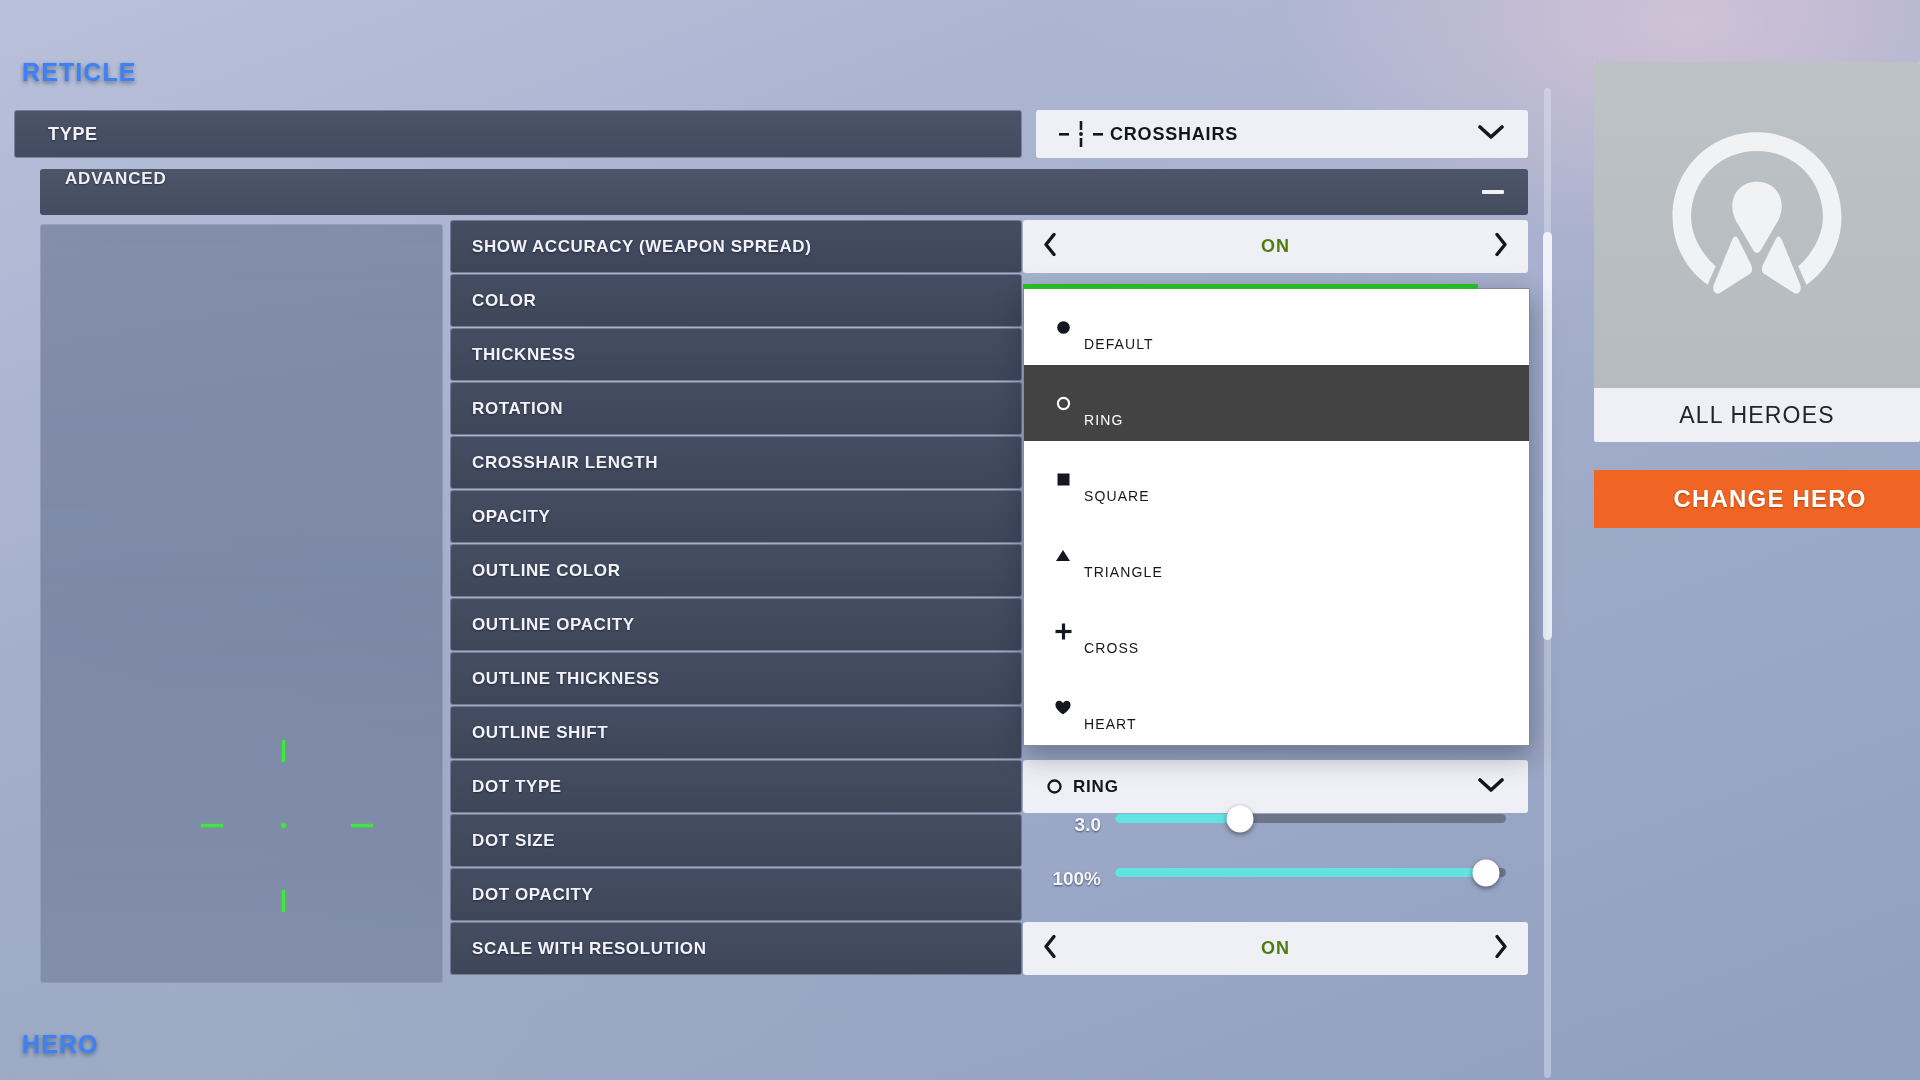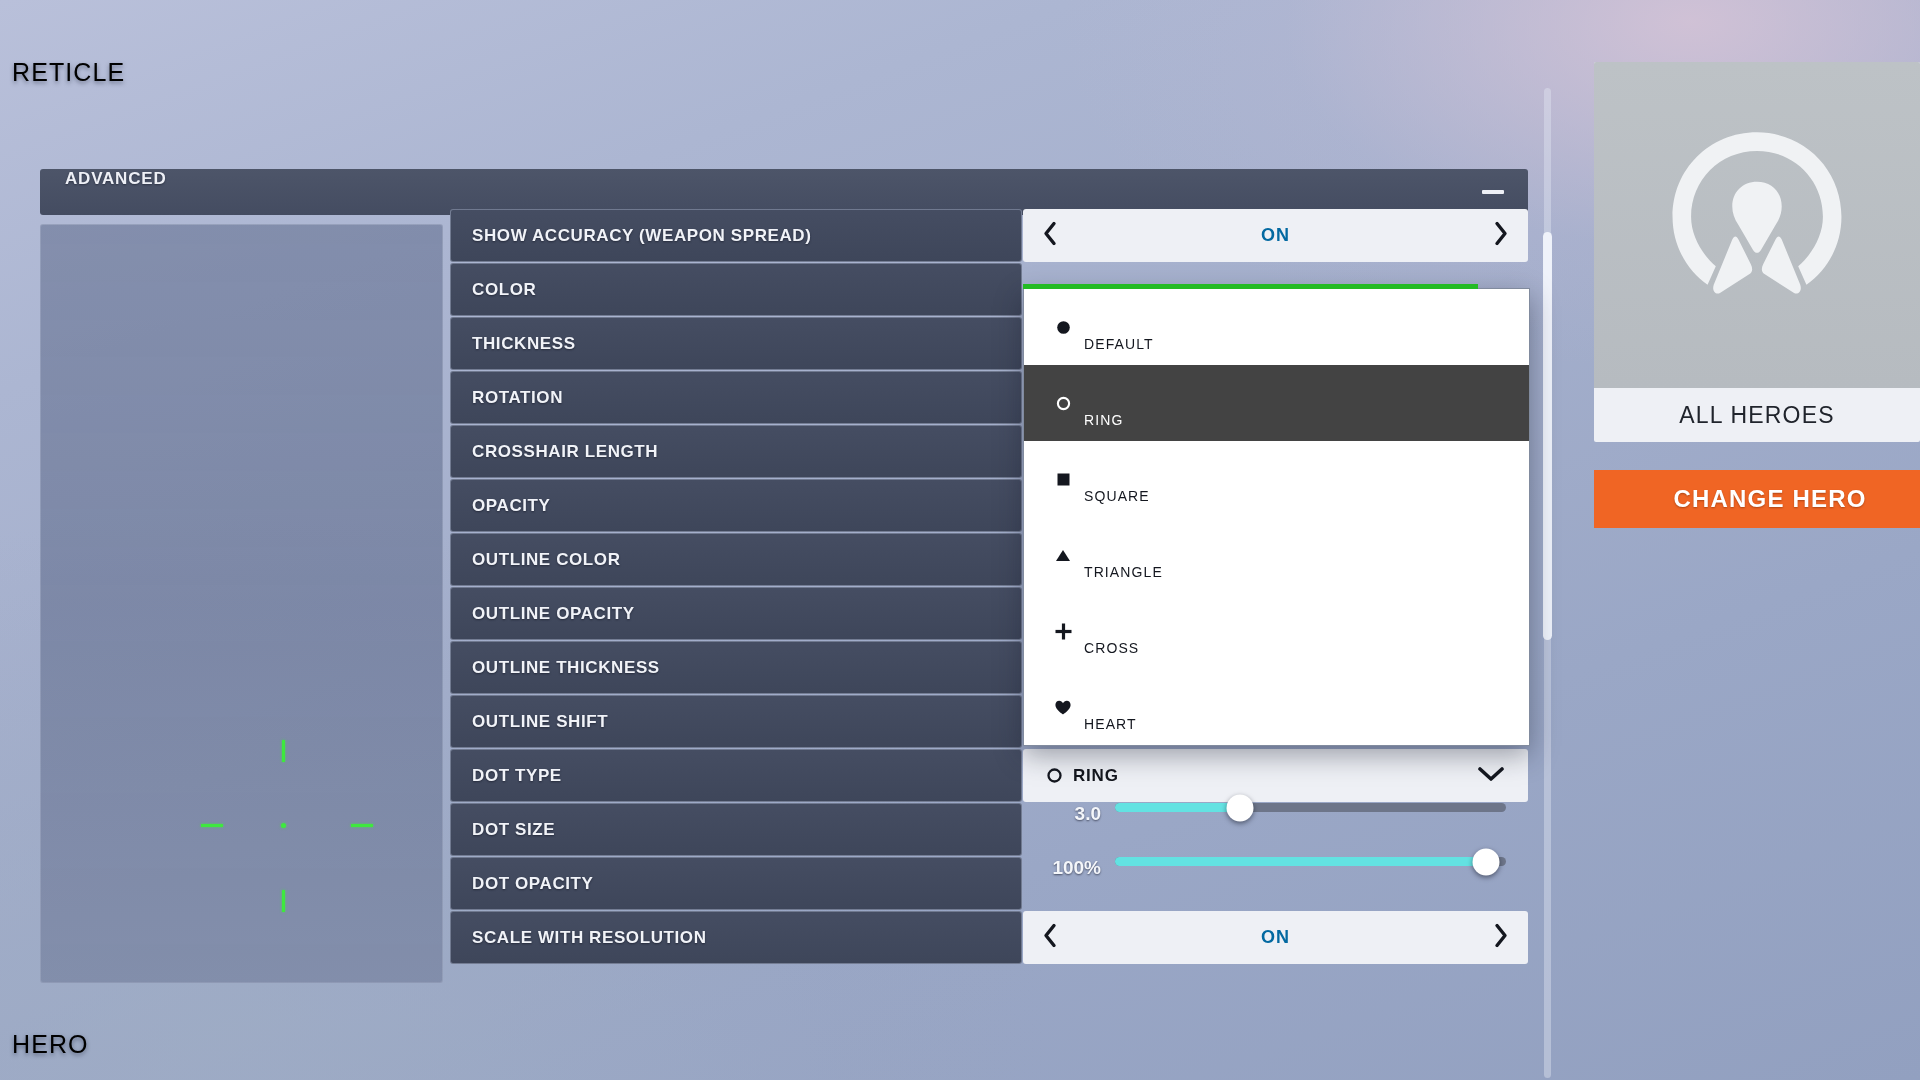--- a/index.html
+++ b/index.html
@@ -9,23 +9,23 @@
     background:
       radial-gradient(ellipse 900px 500px at 88% 2%, rgba(215,196,215,0.85) 0%, rgba(190,186,214,0.2) 45%, rgba(0,0,0,0) 70%),
       radial-gradient(ellipse 1100px 700px at 12% 96%, rgba(158,172,196,0.75) 0%, rgba(150,163,190,0.15) 55%, rgba(0,0,0,0) 75%),
       linear-gradient(160deg, #b9c0da 0%, #acb6d2 22%, #a3aecb 48%, #9aa7c6 70%, #92a0c0 100%);
     position:relative;
   }
   .screen { position:absolute; inset:0; }
 
   
   .section-title {
-    position:absolute; left:12px; top:58px;
-    font-size:25px; font-weight:normal; letter-spacing:1.1px;
-    color:#000000; text-shadow:0 2px 4px rgba(40,48,70,0.55);
+    position:absolute; left:22px; top:58px;
+    font-size:25px; font-weight:bold; letter-spacing:1.1px;
+    color:#3b82f6; text-shadow:0 2px 4px rgba(40,48,70,0.55);
   }
   .section-title.hero-t { top:1030px; }
 
   
   .type-row { position:absolute; left:14px; top:110px; width:1514px; height:48px; }
   .type-label {
     position:absolute; left:0; top:0; width:1008px; height:48px;
     background:linear-gradient(180deg,#4b5369 0%,#434b60 100%);
     border:1px solid rgba(175,186,210,0.5); border-radius:3px;
     display:flex; align-items:center; padding-left:33px;
@@ -61,37 +61,37 @@
     overflow:hidden;
   }
   .xh { position:absolute; background:#3ee83e; box-shadow:0 0 3px rgba(62,232,62,0.7); }
   .xh-top   { left:241px; top:515px;  width:3px; height:22px; }
   .xh-bot   { left:241px; top:665px;  width:3px; height:22px; }
   .xh-left  { left:160px; top:599px;  width:22px; height:3px; }
   .xh-right { left:310px; top:599px;  width:22px; height:3px; }
   .xh-dot   { left:240px; top:598px;  width:5px; height:5px; border-radius:50%; }
 
   
-  .rows { position:absolute; left:450px; top:209px; width:1078px; }
+  .rows { position:absolute; left:450px; top:220px; width:1078px; }
   .row { position:relative; height:53px; margin-bottom:1px; display:flex; }
   .row-label {
     width:572px; height:53px;
     background:linear-gradient(180deg,#454d62 0%,#3e465a 100%);
     border:1px solid rgba(172,184,208,0.45); border-radius:3px;
     display:flex; align-items:center; padding-left:21px;
     font-size:17px; font-weight:bold; letter-spacing:0.6px; color:#f1f3f8;
     text-shadow:0 1px 2px rgba(18,22,36,0.6);
   }
   .row-ctrl {
     position:absolute; left:573px; top:0; width:505px; height:53px;
     border-radius:3px;
   }
   .ctrl-arrows {
     background:#eef0f5; display:flex; align-items:center; justify-content:center;
-    color:#0369a1; font-size:18px; font-weight:bold; letter-spacing:1.1px;
+    color:#4d7c0f; font-size:18px; font-weight:bold; letter-spacing:1.1px;
   }
   .arw { position:absolute; top:50%; transform:translateY(-50%); cursor:pointer; }
   .arw.l { left:20px; } .arw.r { right:20px; }
   .ctrl-dropdown {
     background:#eef0f5; display:flex; align-items:center; color:#13161d;
   }
   .ctrl-dropdown .dd-ico { margin-left:18px; width:26px; display:flex; justify-content:center; }
   .ctrl-dropdown .dd-text { font-size:17px; font-weight:bold; letter-spacing:0.8px; margin-left:6px; }
   .ctrl-slider { display:flex; align-items:flex-start; }
   .sl-val {
@@ -159,20 +159,40 @@
   }
 </style>
 </head>
 <body>
 
 <div class="screen">
 
   <div class="section-title">RETICLE</div>
   <div class="section-title hero-t">HERO</div>
 
+  <div class="type-row">
+    <div class="type-label">TYPE</div>
+    <div class="type-value">
+      <span class="cx-ico">
+        <svg width="44" height="26" viewBox="0 0 44 26">
+          <rect x="0" y="12" width="10" height="2.6" fill="#14171f"></rect>
+          <rect x="34" y="12" width="10" height="2.6" fill="#14171f"></rect>
+          <rect x="20.7" y="0" width="2.6" height="9" fill="#14171f"></rect>
+          <rect x="20.7" y="17" width="2.6" height="9" fill="#14171f"></rect>
+          <circle cx="22" cy="13" r="1.9" fill="#14171f"></circle>
+        </svg>
+      </span>
+      <span class="tv-text">CROSSHAIRS</span>
+      <span class="chev-down">
+        <svg width="26" height="16" viewBox="0 0 26 16">
+            <path d="M2 3 L13 13 L24 3" stroke="#14171f" stroke-width="3.6" fill="none" stroke-linecap="round" stroke-linejoin="round"></path>
+          </svg>
+      </span>
+    </div>
+  </div>
 
   <div class="adv-bar">
     <span>ADVANCED</span>
     <span class="adv-minus"></span>
   </div>
 
   <div class="preview">
     <span class="xh xh-top"></span>
     <span class="xh xh-bot"></span>
     <span class="xh xh-left"></span>

